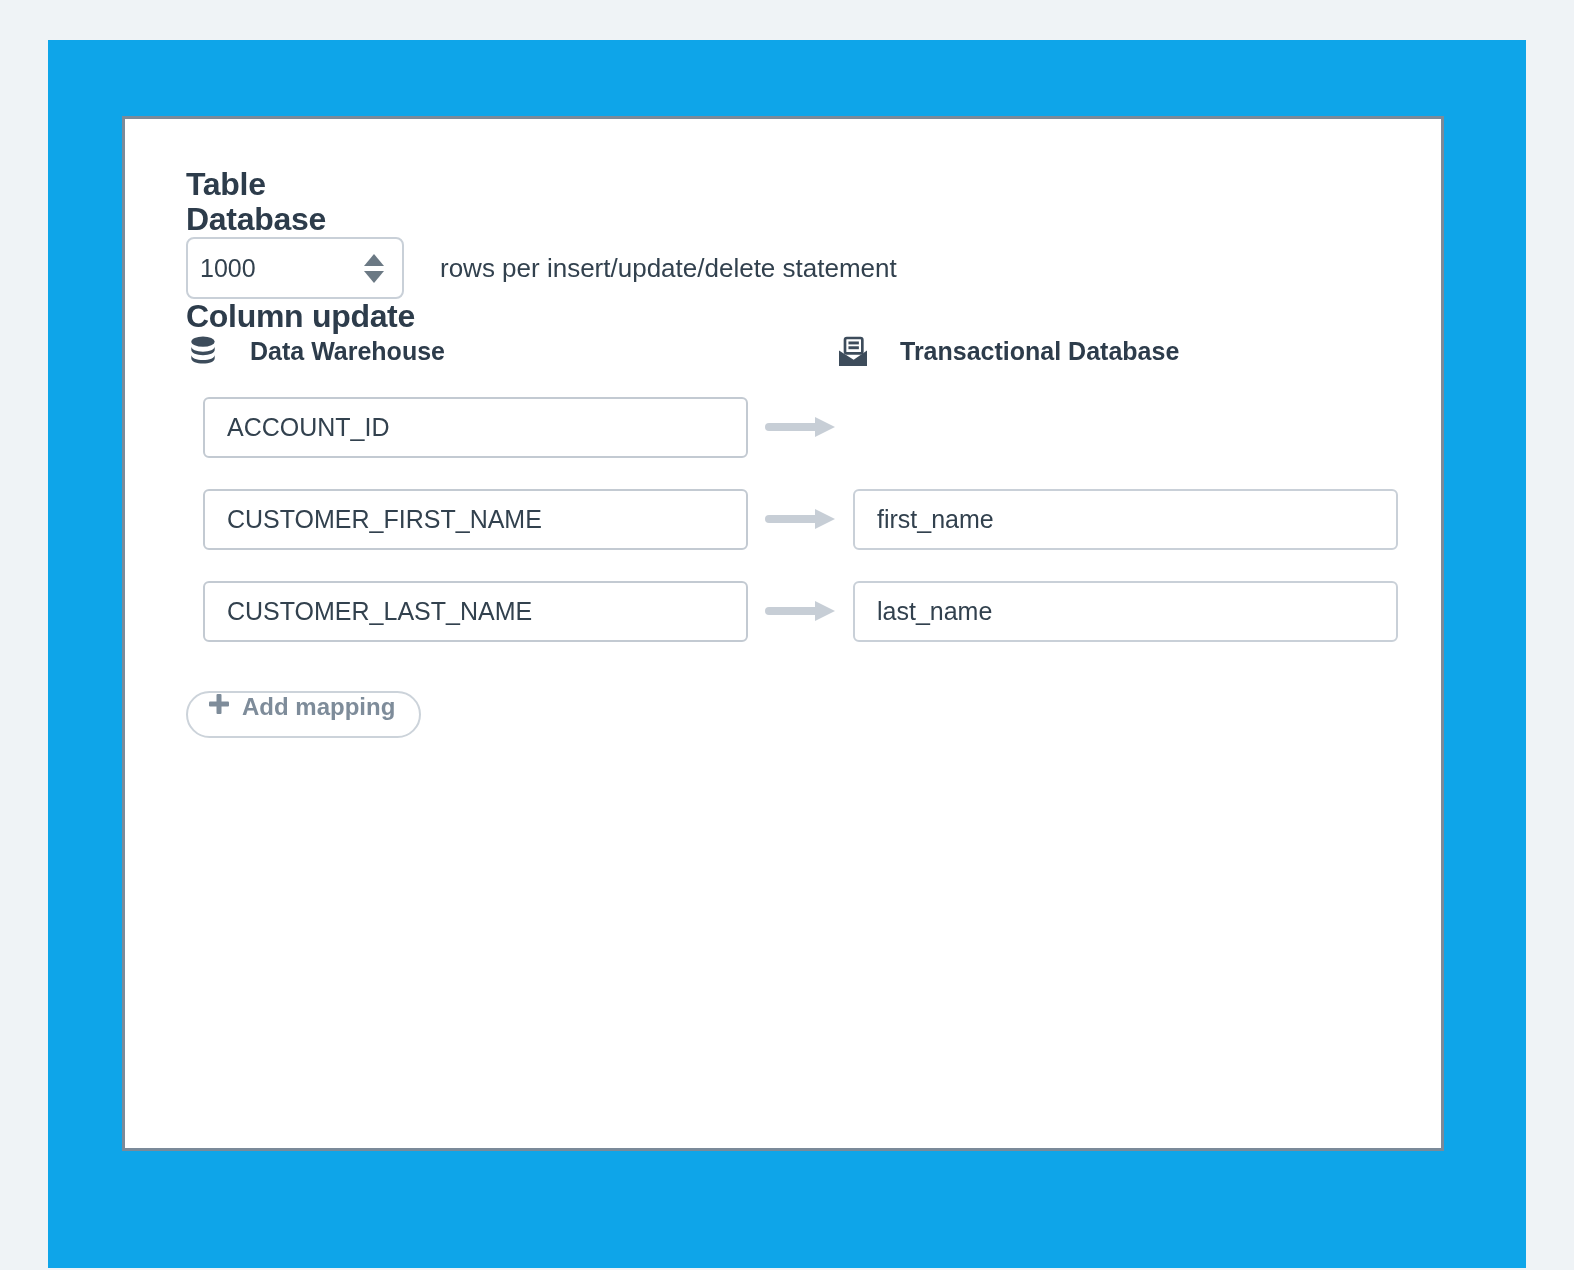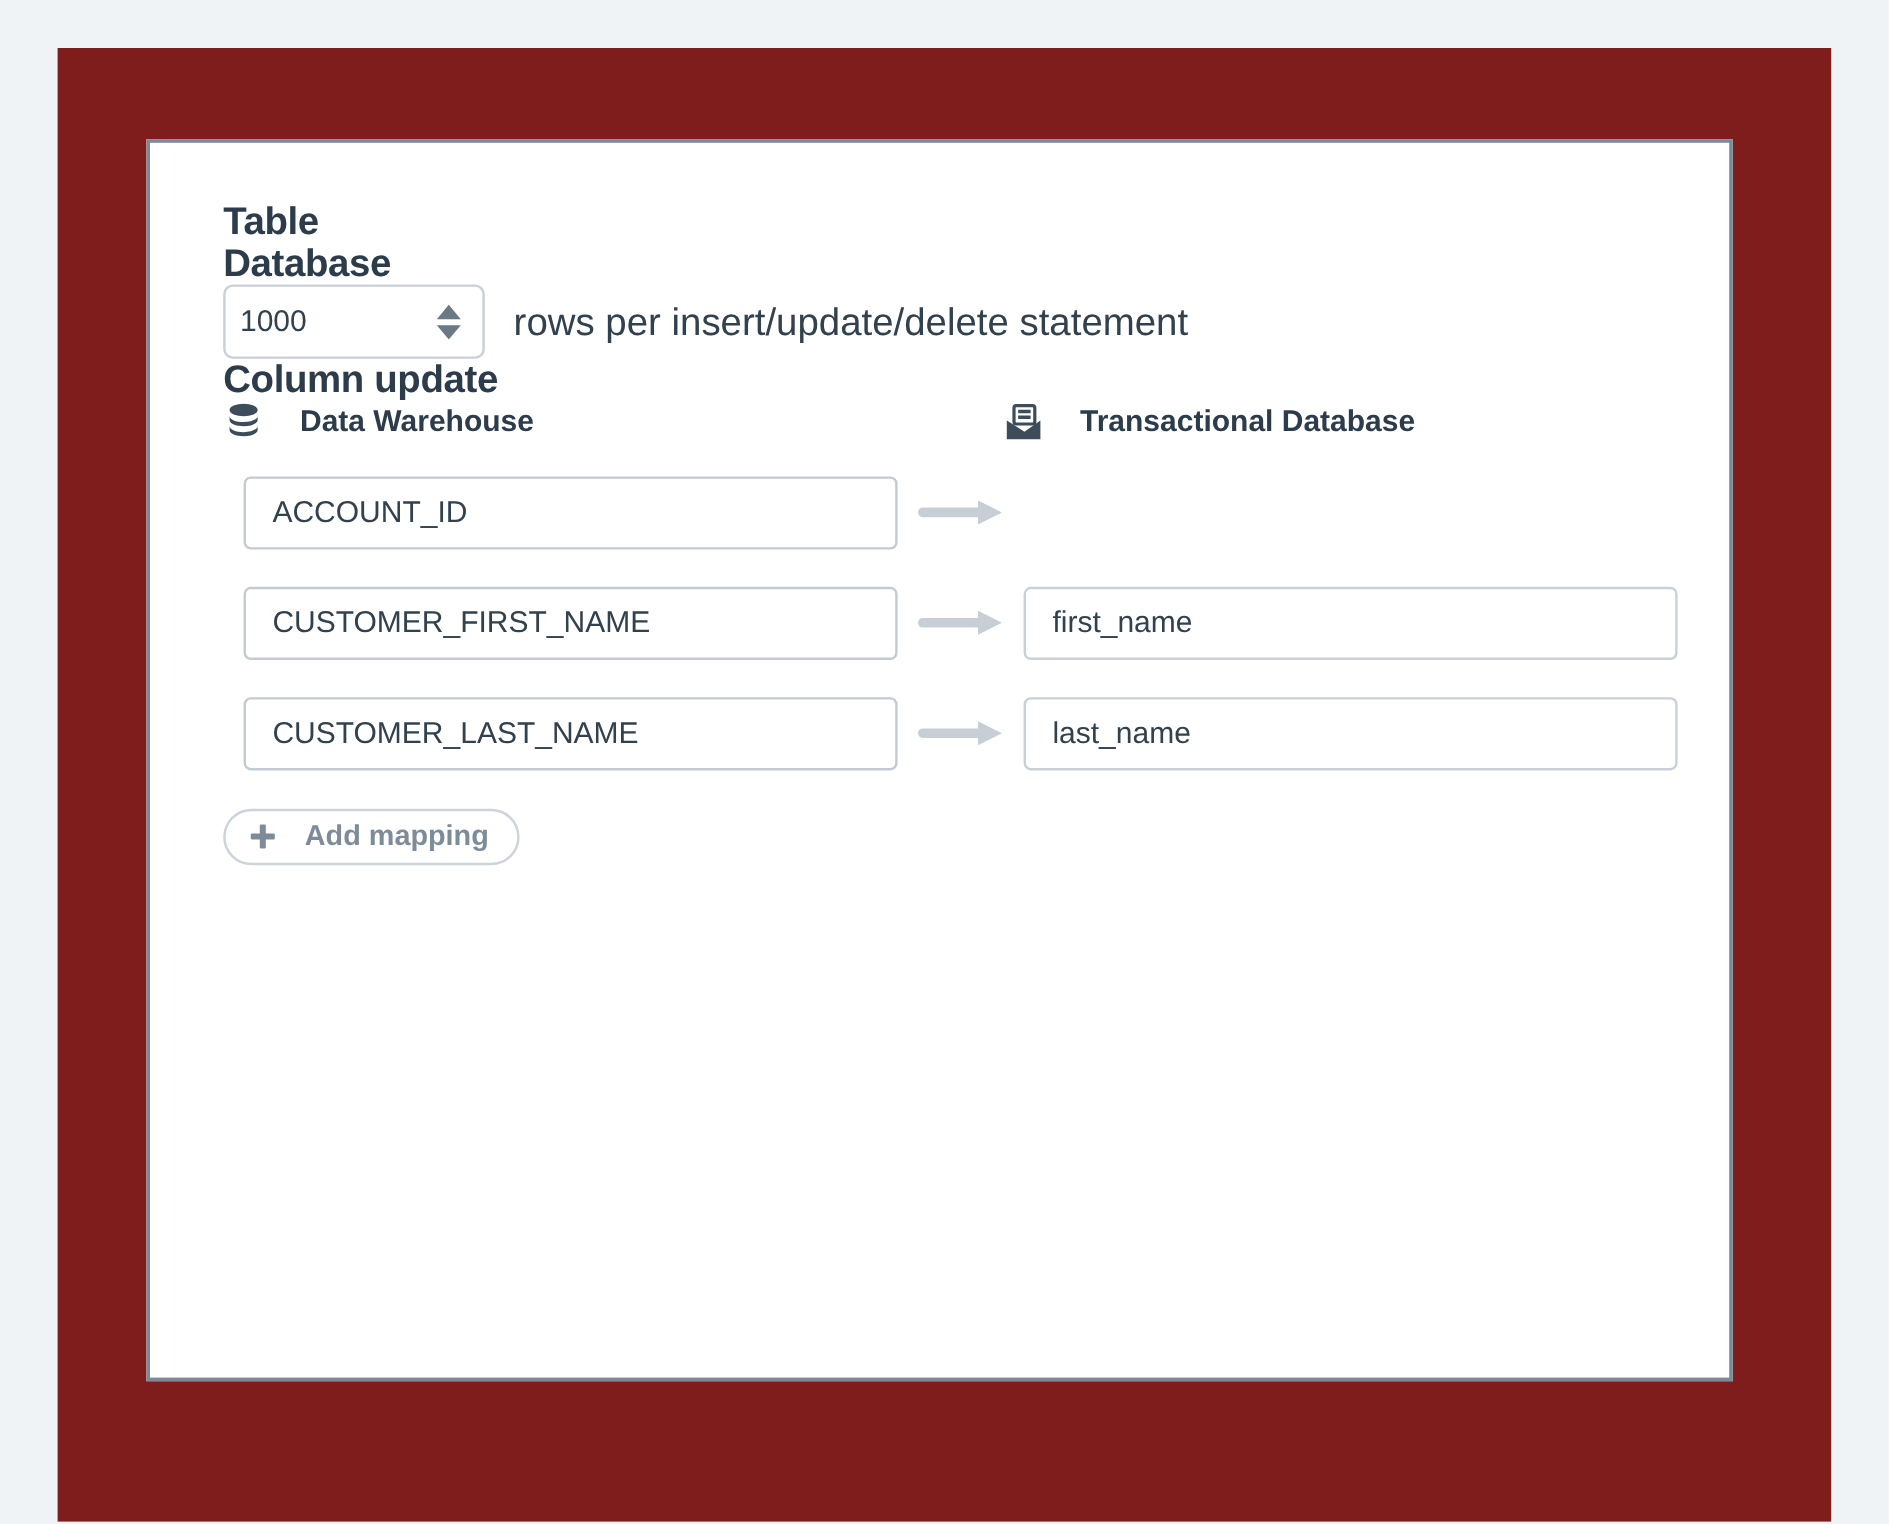--- a/index.html
+++ b/index.html
@@ -8,21 +8,21 @@
     width: 1574px; height: 1270px;
     background: #eff3f6;
     font-family: "Liberation Sans", sans-serif;
     color: #2e3e4e;
     position: relative;
   }
   .card {
     position: absolute;
     left: 48px; top: 40px;
     width: 1478px; height: 1228px;
-    background: #7f1d1d;
+    background: #0ea5e9;
   }
   .panel {
     position: absolute;
     left: 74px; top: 76px;
     width: 1322px; height: 1035px;
     border: 3px solid #7b8a99;
     background: #ffffff;
     padding: 48px 0 0 61px;
   }
   h2.section-heading {
@@ -83,22 +83,22 @@
     border-right: 10px solid transparent;
     border-bottom: 12px solid #6b7984;
   }
   .step-down {
     width: 0; height: 0;
     border-left: 10px solid transparent;
     border-right: 10px solid transparent;
     border-top: 12px solid #6b7984;
   }
   .batch-desc {
-    margin-left: 24px;
-    font-size: 32px;
+    margin-left: 36px;
+    font-size: 26px;
     color: #32414e;
   }
 
   
   .map-headers { display: flex; align-items: center; margin-bottom: 28px; }
   .map-header-left, .map-header-right { display: flex; align-items: center; gap: 30px; }
   .map-header-left { width: 650px; }
   .map-header-title { font-size: 25px; font-weight: bold; color: #2d3c4b; }
   .icon-slot { width: 34px; height: 34px; display: flex; align-items: center; justify-content: center; }
 
@@ -115,24 +115,24 @@
     border: none; outline: none;
     width: 100%;
     font-size: 25px;
     color: #32414e;
     font-family: "Liberation Sans", sans-serif;
     padding: 0;
     background: transparent;
   }
 
   .add-btn {
-    margin-top: 1px;
+    margin-top: 18px;
     display: inline-flex;
-    align-items: center;
-    gap: 24px;
+    align-items: flex-start;
+    gap: 12px;
     height: 47px;
     padding: 0 24px 0 20px;
     border: 2px solid #ccd3da;
     border-radius: 24px;
     background: #fff;
     color: #7e8c9a;
     font-size: 24px;
     font-weight: bold;
     font-family: "Liberation Sans", sans-serif;
     cursor: pointer;

